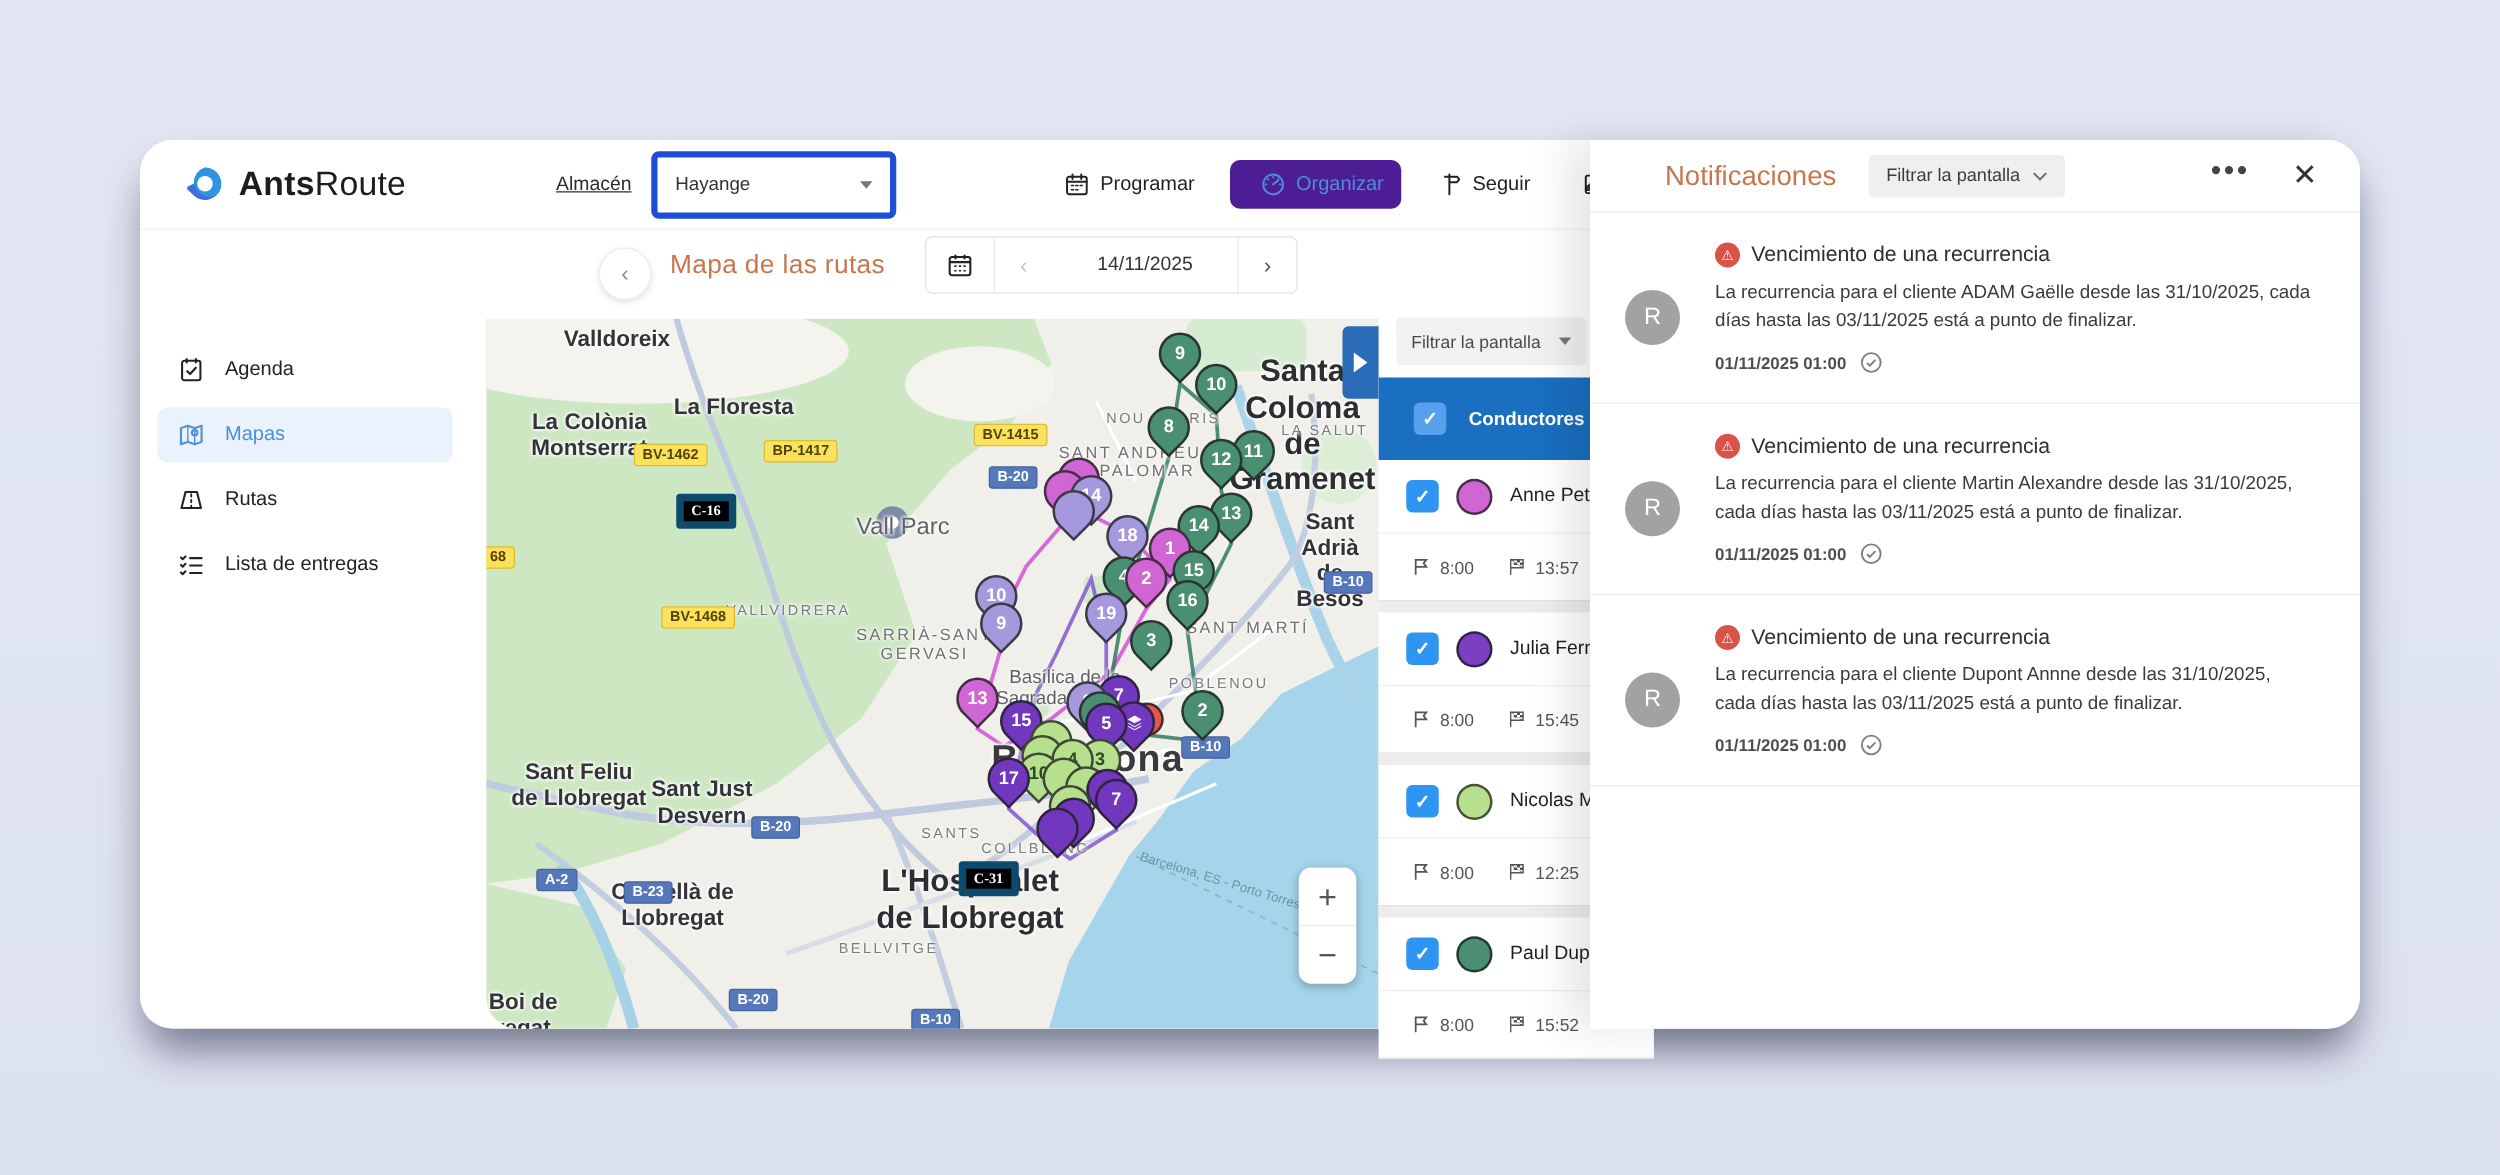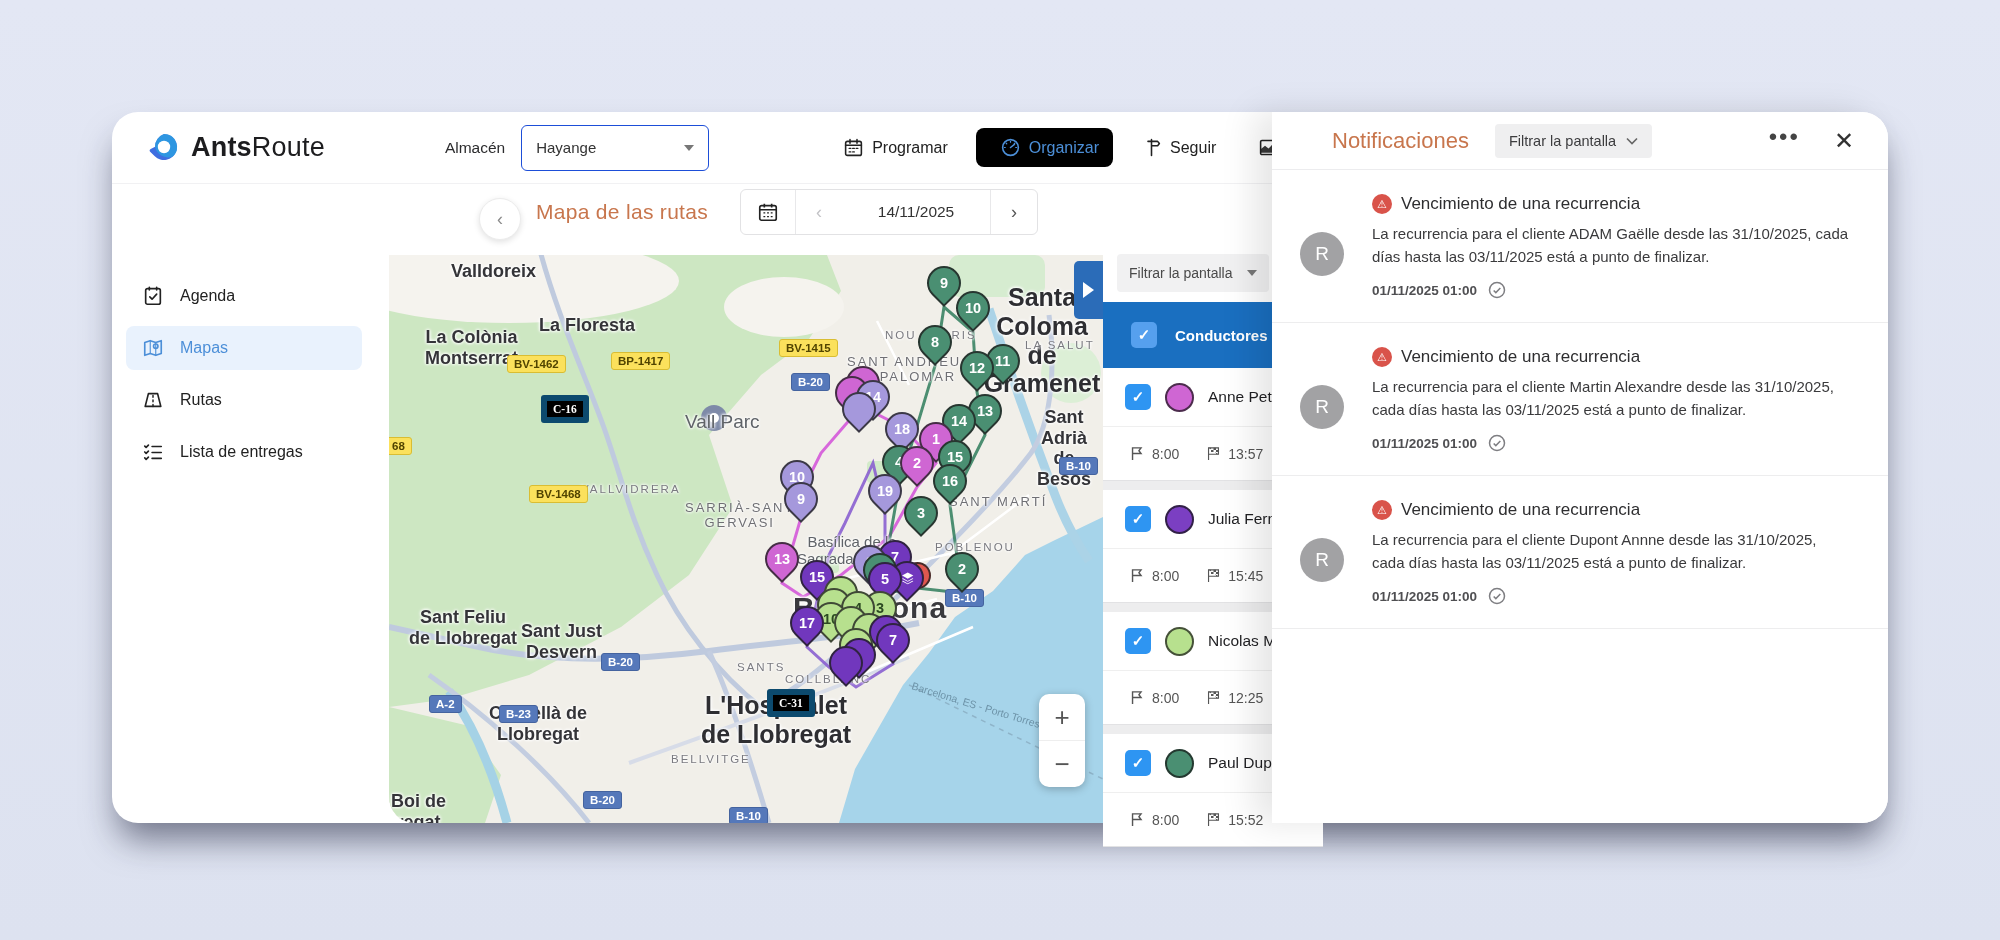--- a/index.html
+++ b/index.html
@@ -5,27 +5,27 @@
   html,body{margin:0;padding:0;background:#dfe4f1;font-family:"Liberation Sans",sans-serif;}
   .stage{position:relative;width:2000px;height:940px;overflow:hidden;background:linear-gradient(180deg,#e3e7f4,#dde2f0);}
   .app{position:absolute;left:112px;top:112px;width:1776px;height:711px;background:#fff;border-radius:26px;
        box-shadow:0 22px 34px -6px rgba(25,30,55,.55);}
   
   .navbar{position:absolute;left:0;top:0;width:100%;height:72px;display:flex;align-items:center;border-bottom:1px solid #f1f1f3;box-sizing:border-box;}
   .brand{display:flex;align-items:center;gap:9px;margin-left:34px;}
   .brand-txt{font-size:27px;color:#1d1d1f;letter-spacing:.2px;}
   .brand-txt b{font-weight:700;text-align:right;}
   .wh{display:flex;align-items:center;margin-left:120px;gap:16px;}
-  .wh-label{font-size:15.5px;color:#2c2c2e;}
-  .wh-select{width:158px;height:44px;border:1px solid #1d4ed8;border-radius:6px;display:flex;align-items:center;justify-content:space-between;padding:0 14px;font-size:15px;color:#333;cursor:pointer;background:#fff;}
+  .wh-label{font-size:15.5px;color:#2c2c2e;text-decoration:underline;}
+  .wh-select{width:158px;height:44px;border:5px solid #1d4ed8;border-radius:6px;display:flex;align-items:center;justify-content:space-between;padding:0 14px;font-size:15px;color:#333;cursor:pointer;background:#fff;}
   .caret{width:0;height:0;border-left:5px solid transparent;border-right:5px solid transparent;border-top:6px solid #777;}
   .main-nav{display:flex;align-items:center;gap:14px;margin-left:120px;}
   .nav-item{display:flex;align-items:center;gap:8px;font-size:16px;color:#222;padding:9px 14px;border-radius:8px;cursor:pointer;white-space:nowrap;}
   .nav-item .icon svg{display:block;}
-  .nav-item.active{background:#000000;color:#4c8fd8;padding-left:24px;}
+  .nav-item.active{background:#4c1d95;color:#4c8fd8;padding-left:24px;}
   .nav-item.active svg *{stroke:#4c8fd8;}
   
   .sidebar{position:absolute;left:0;top:72px;width:264px;bottom:0;}
   .side-item{display:flex;align-items:center;gap:16px;height:44px;margin:8px 14px;padding:0 16px;border-radius:8px;font-size:16px;color:#222;cursor:pointer;text-align:right;}
   .side-item.active{background:#e9f2fd;color:#4c8fd8;}
   .side-item.active svg *{stroke:#4c8fd8;}
   .sidebar .side-item:first-child{margin-top:90px;}
   
   .toolbar{position:absolute;left:264px;top:72px;right:0;height:56px;display:flex;align-items:center;}
   .collapse-btn{position:absolute;left:103px;top:14px;width:40px;height:40px;border-radius:50%;background:#fff;border:1px solid #ececec;

